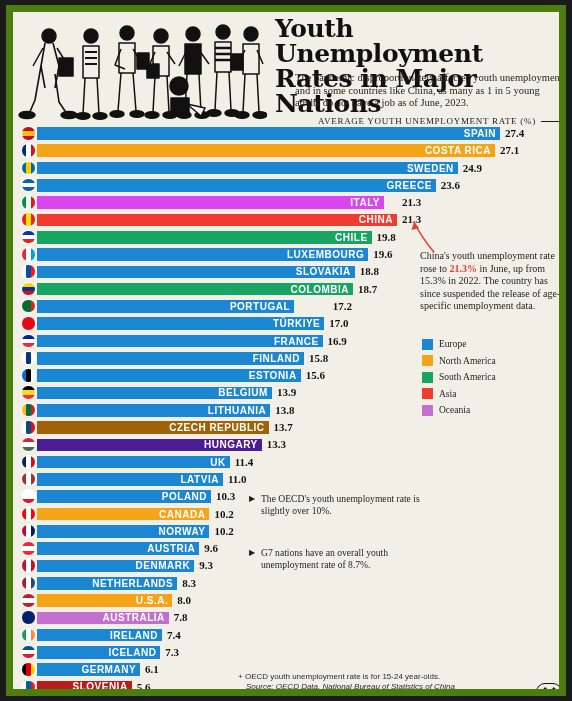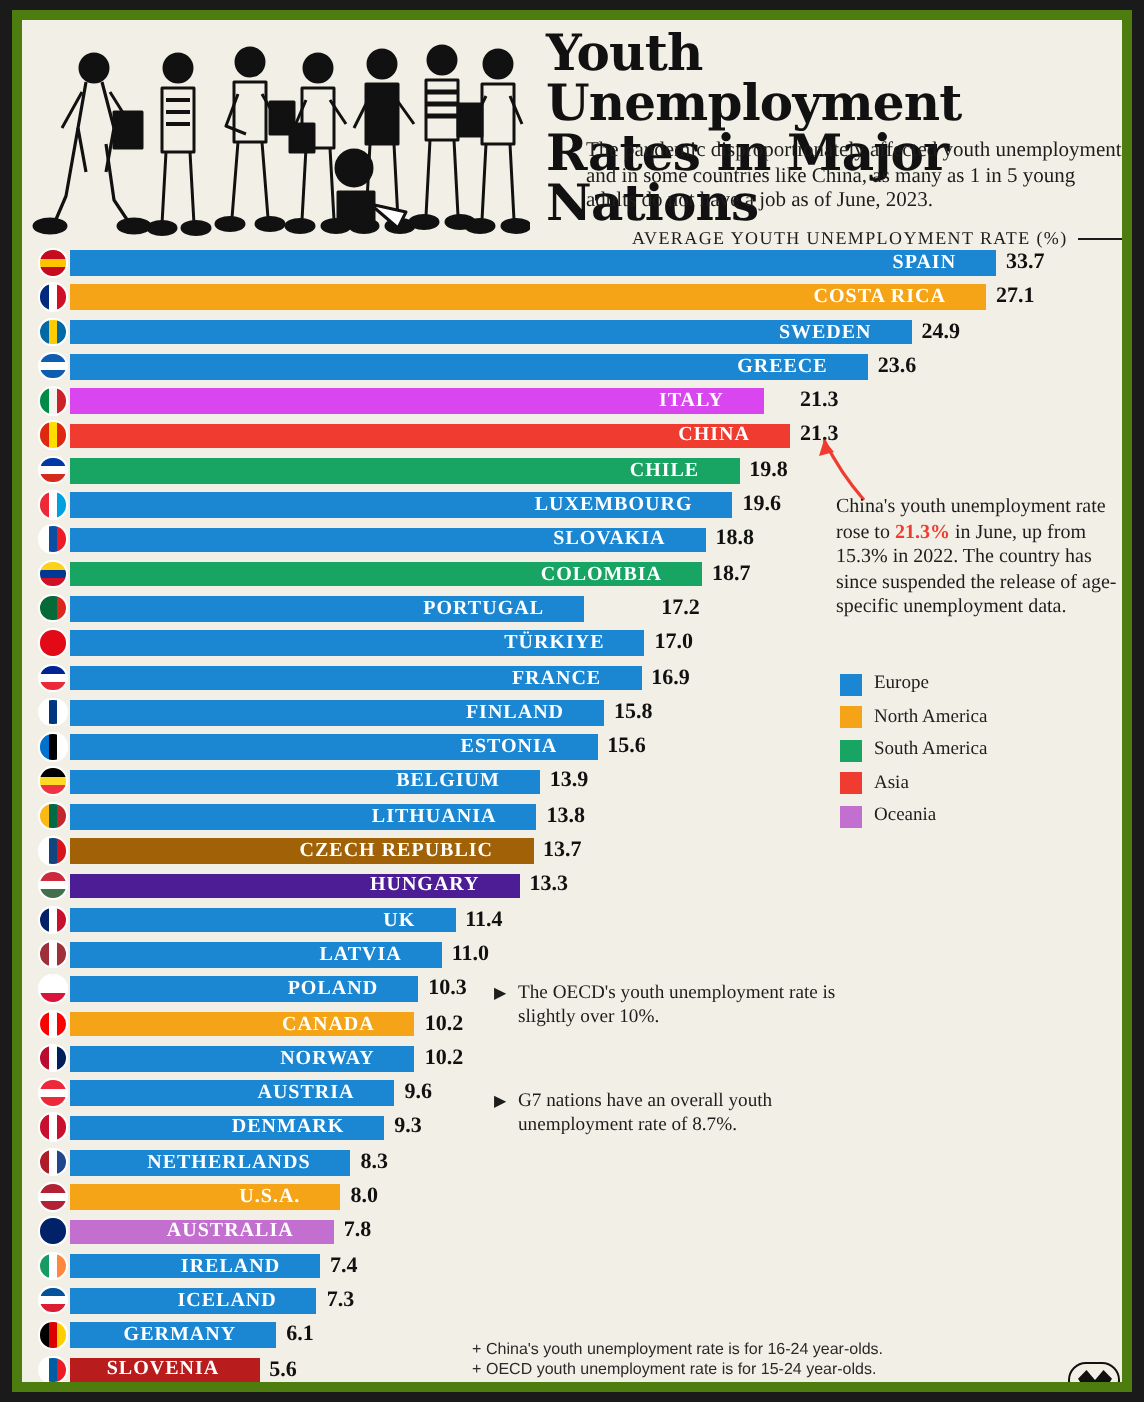--- a/index.html
+++ b/index.html
@@ -7,21 +7,21 @@
     width: 572px; height: 701px;
     background: #1a1a1a;
     font-family: "Liberation Serif", serif;
     overflow: hidden;
   }
   .poster {
     position: absolute;
     left: 6px; top: 5px;
     width: 560px; height: 691px;
     background: #f2f0e6;
-    border: 5px solid #4d7c0f;
+    border: 7px solid #4d7c0f;
     overflow: hidden;
   }
 
   
   .header { position: relative; height: 108px; }
   .illus { position: absolute; left: 4px; top: 2px; width: 250px; height: 106px; }
   .title {
     position: absolute; left: 262px; top: 4px; width: 292px;
     font-family: "DejaVu Serif", serif;
     font-weight: bold; font-size: 25px; line-height: 25px;
@@ -54,23 +54,23 @@
   .flag {
     position: absolute; left: 8px; top: 1px;
     width: 14.5px; height: 14.5px; border-radius: 50%;
     border: 1px solid #fff; overflow: hidden;
   }
   .bar {
     position: absolute; left: 24px; top: 2.2px; height: 12.6px;
     display: flex; align-items: center; justify-content: flex-end;
   }
   .cname {
-    font-family: Liberation Serif, serif;
+    font-family: Liberation Sans, sans-serif;
     font-weight: bold; font-size: 10px; letter-spacing: 0.5px;
-    color: #fff; padding-right: 20px; white-space: nowrap;
+    color: #fff; padding-right: 4px; white-space: nowrap;
   }
   .val {
     position: absolute; top: 2px;
     font-family: "Liberation Serif", serif;
     font-weight: bold; font-size: 11px; color: #111; white-space: nowrap;
   }
 
   
   .china-note {
     position: absolute; left: 407px; top: 238px; width: 148px;
@@ -201,21 +201,21 @@
     <div class="axis-label">AVERAGE YOUTH UNEMPLOYMENT RATE (%)</div>
     <div class="axis-arrow"></div>
   </div>
 
   <div class="chart" id="chart">
       <div class="row">
         <span class="flag" style="background: linear-gradient(rgb(198, 11, 30) 0px, rgb(198, 11, 30) 33%, rgb(255, 196, 0) 33%, rgb(255, 196, 0) 66%, rgb(198, 11, 30) 66%, rgb(198, 11, 30) 100%);"></span>
         <div class="bar" style="width: 463.06px; background: rgb(27, 135, 210);">
           <span class="cname">SPAIN</span>
         </div>
-        <span class="val" style="left: 492.06px;">33.7</span>
+        <span class="val" style="left: 492.06px;">27.4</span>
       </div>
       <div class="row">
         <span class="flag" style="background: linear-gradient(90deg, rgb(0, 43, 127) 0px, rgb(0, 43, 127) 33%, rgb(255, 255, 255) 33%, rgb(255, 255, 255) 66%, rgb(206, 17, 38) 66%, rgb(206, 17, 38) 100%);"></span>
         <div class="bar" style="width: 457.99px; background: rgb(245, 164, 23);">
           <span class="cname">COSTA RICA</span>
         </div>
         <span class="val" style="left: 486.99px;">27.1</span>
       </div>
       <div class="row">
         <span class="flag" style="background: linear-gradient(90deg, rgb(0, 106, 167) 0px, rgb(0, 106, 167) 33%, rgb(254, 204, 0) 33%, rgb(254, 204, 0) 66%, rgb(0, 106, 167) 66%, rgb(0, 106, 167) 100%);"></span>
@@ -478,23 +478,20 @@
     <span class="bullet">▶</span>
     <span>The OECD's youth unemployment rate is slightly over 10%.</span>
   </div>
   <div class="note note-g7">
     <span class="bullet">▶</span>
     <span>G7 nations have an overall youth unemployment rate of 8.7%.</span>
   </div>
 
   <div class="footer">
     <div class="foot-line">
-      <span class="plus">+</span><span>China's youth unemployment rate is for 16-24 year-olds.</span>
-    </div>
-    <div class="foot-line">
       <span class="plus">+</span><span>OECD youth unemployment rate is for 15-24 year-olds.</span>
     </div>
     <div class="foot-line source">Source: OECD Data, National Bureau of Statistics of China</div>
   </div>
   <div class="brand">visualcapitalist.com</div>
   <div class="logo"></div>
 
 </div>
 
 </body></html>

